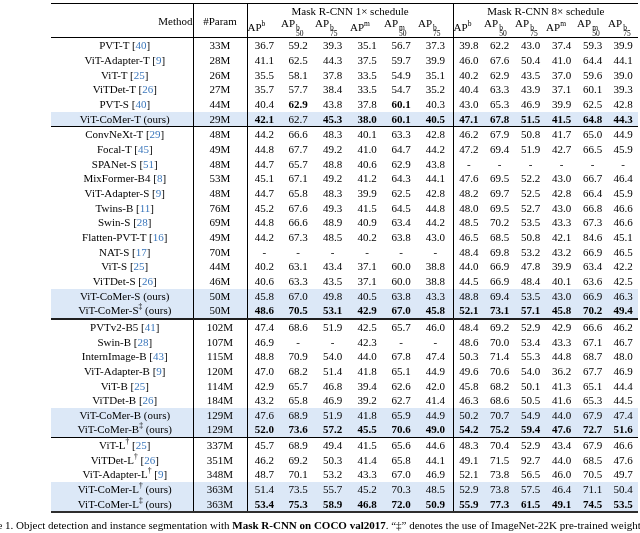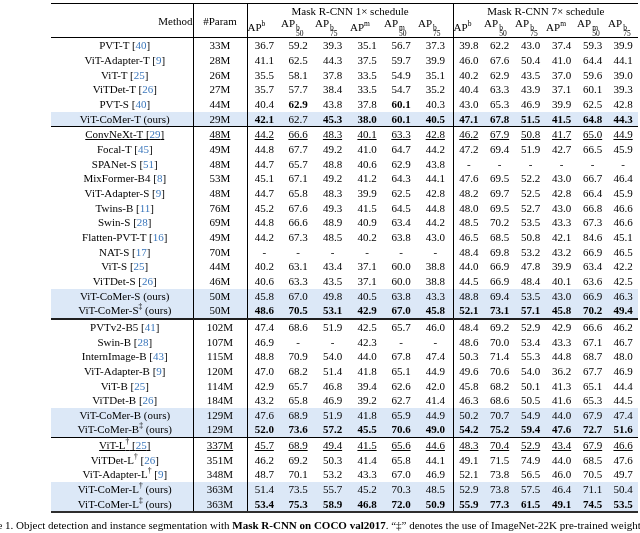--- a/index.html
+++ b/index.html
@@ -19,21 +19,21 @@
   tr.h2 th{height:15px;border-bottom:1.2px solid #000;}
   th[rowspan]{border-bottom:1.2px solid #000;}
   .method-h{text-align:right;padding-left:6px;}
   .param-h{border-left:1px solid #000;text-align:center;margin-left:9px;}
   .group-h{border-left:1px solid #000;text-align:center;}
   .metric-h{text-align:left;}
   .metric-h.vline{border-left:1px solid #000;}
   tbody td{height:14.66px;line-height:14.66px;text-align:center;overflow:hidden;white-space:nowrap;}
   tbody td.method{text-align:center;padding-left:6px;}
   tbody td:nth-child(2),tbody td:nth-child(3),tbody td:nth-child(9){border-left:1px solid #000;}
-  tr.sec-start td{border-top:1.7px solid #000;text-decoration:underline;}
+  tr.sec-start td{border-top:1.7px solid #000;}
   tr.sec-thick td{border-top:2.4px solid #1f1f1f;}
   tr.ours{background:var(--hl,#dce8f7);}
   td.bold{font-weight:bold;}
   .cite{color:var(--cite,#3b77bc);cursor:pointer;}
   sup{font-size:7.5px;line-height:0;}
   .ss{display:inline-flex;flex-direction:column;align-items:flex-start;
       font-size:7.5px;line-height:6.2px;vertical-align:-3px;margin-left:1px;}
   .ssup,.ssub{display:block;}
   .caption{
     position:absolute;left:-22px;top:518px;width:1200px;
@@ -59,21 +59,21 @@
         <col style="width:31px">
       <col style="width:31px">
         <col style="width:31px">
         <col style="width:30px">
     </colgroup>
     <thead>
       <tr class="h1">
         <th rowspan="2" class="method-h">Method</th>
         <th rowspan="2" class="param-h">#Param</th>
         <th colspan="6" class="group-h">Mask R-CNN 1× schedule</th>
-        <th colspan="6" class="group-h">Mask R-CNN 7× schedule</th>
+        <th colspan="6" class="group-h">Mask R-CNN 8× schedule</th>
       </tr>
       <tr class="h2">
           <th class="metric-h vline">AP<sup>b</sup></th>
           <th class="metric-h">AP<span class="ss">
               <span class="ssup">b</span>
               <span class="ssub">50</span>
             </span></th>
           <th class="metric-h">AP<span class="ss">
               <span class="ssup">b</span>
               <span class="ssub">75</span>
@@ -560,21 +560,21 @@
           <td class="method"><span>ViTDet-L</span><sup>†</sup> [<span class="cite">26</span>]</td>
           <td>351M</td>
           <td>46.2</td>
           <td>69.2</td>
           <td>50.3</td>
           <td>41.4</td>
           <td>65.8</td>
           <td>44.1</td>
           <td>49.1</td>
           <td>71.5</td>
-          <td>74.9</td>
+          <td>92.7</td>
           <td>44.0</td>
           <td>68.5</td>
           <td>47.6</td>
         </tr>
         <tr>
           <td class="method"><span>ViT-Adapter-L</span><sup>†</sup> [<span class="cite">9</span>]</td>
           <td>348M</td>
           <td>48.7</td>
           <td>70.1</td>
           <td>53.2</td>

